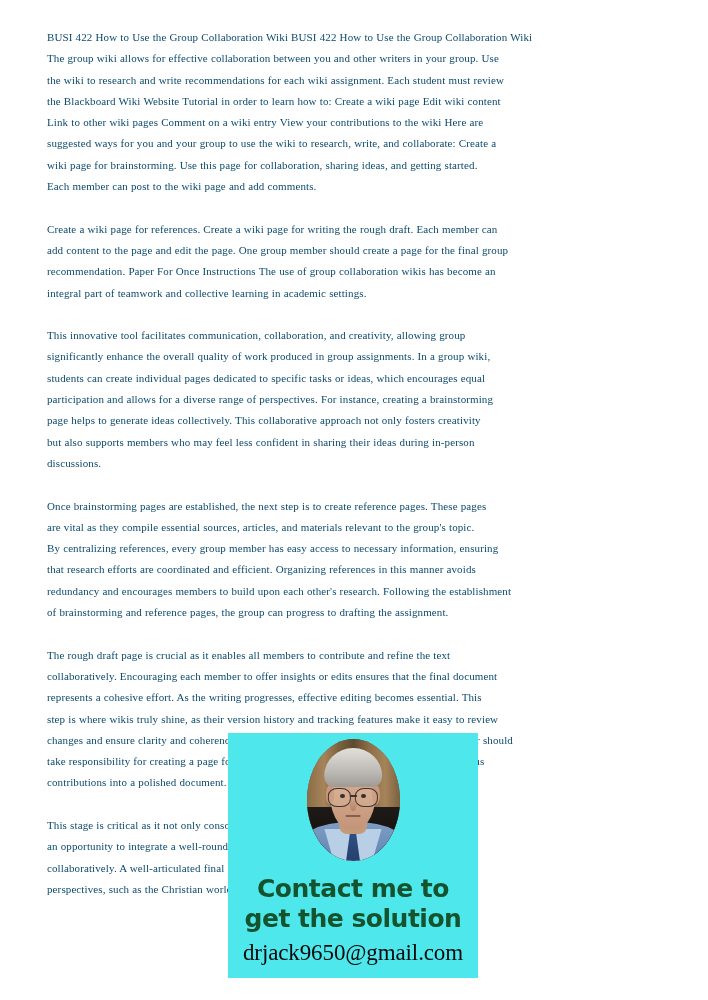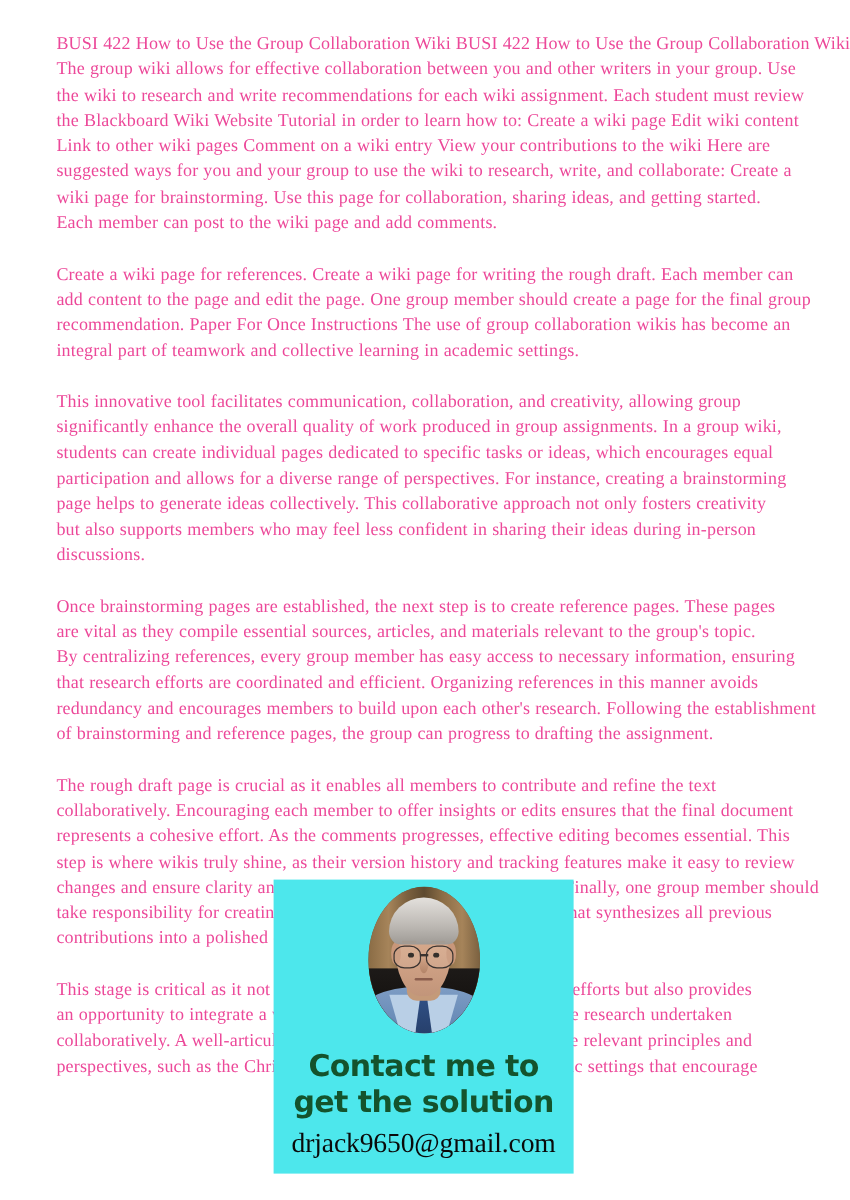--- a/index.html
+++ b/index.html
@@ -26,23 +26,23 @@
 
   #doc-body {
     position: absolute;
     left: 47px;
     top: 27px;
     width: 616px;
   }
 
   .para {
     font-family: "Liberation Serif", "DejaVu Serif", serif;
-    font-size: 15px;
+    font-size: 11px;
     line-height: 21.3px;
-    color: #ec4899;
+    color: #0c4a6e;
     margin: 0 0 21.3px 0;
     text-align: left;
     letter-spacing: 0.01em;
     word-spacing: 0.02em;
   }
   .para:last-child { margin-bottom: 0; }
 
   .para .ln { display: block; white-space: nowrap; }
 
   
@@ -227,21 +227,21 @@
       <span class="ln">are vital as they compile essential sources, articles, and materials relevant to the group's topic.</span>
       <span class="ln">By centralizing references, every group member has easy access to necessary information, ensuring</span>
       <span class="ln">that research efforts are coordinated and efficient. Organizing references in this manner avoids</span>
       <span class="ln">redundancy and encourages members to build upon each other's research. Following the establishment</span>
       <span class="ln">of brainstorming and reference pages, the group can progress to drafting the assignment.</span>
     </p>
 
     <p class="para">
       <span class="ln">The rough draft page is crucial as it enables all members to contribute and refine the text</span>
       <span class="ln">collaboratively. Encouraging each member to offer insights or edits ensures that the final document</span>
-      <span class="ln">represents a cohesive effort. As the comments progresses, effective editing becomes essential. This</span>
+      <span class="ln">represents a cohesive effort. As the writing progresses, effective editing becomes essential. This</span>
       <span class="ln">step is where wikis truly shine, as their version history and tracking features make it easy to review</span>
       <span class="ln">changes and ensure clarity and coherence throughout the document. Finally, one group member should</span>
       <span class="ln">take responsibility for creating a page for the final recommendation that synthesizes all previous</span>
       <span class="ln">contributions into a polished document.</span>
     </p>
 
     <p class="para">
       <span class="ln">This stage is critical as it not only consolidates the group's collective efforts but also provides</span>
       <span class="ln">an opportunity to integrate a well-rounded perspective that reflects the research undertaken</span>
       <span class="ln">collaboratively. A well-articulated final document can also incorporate relevant principles and</span>

